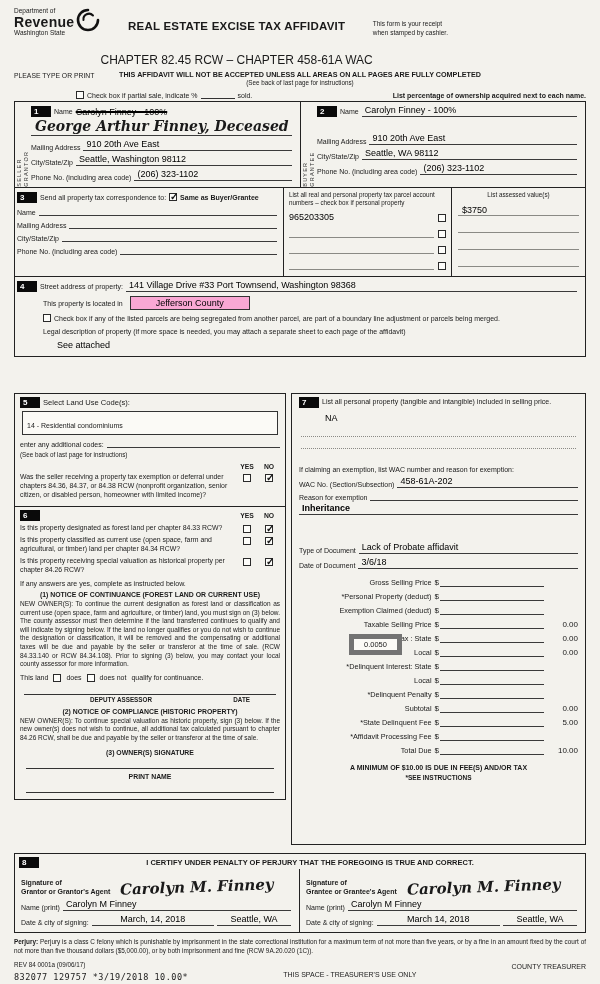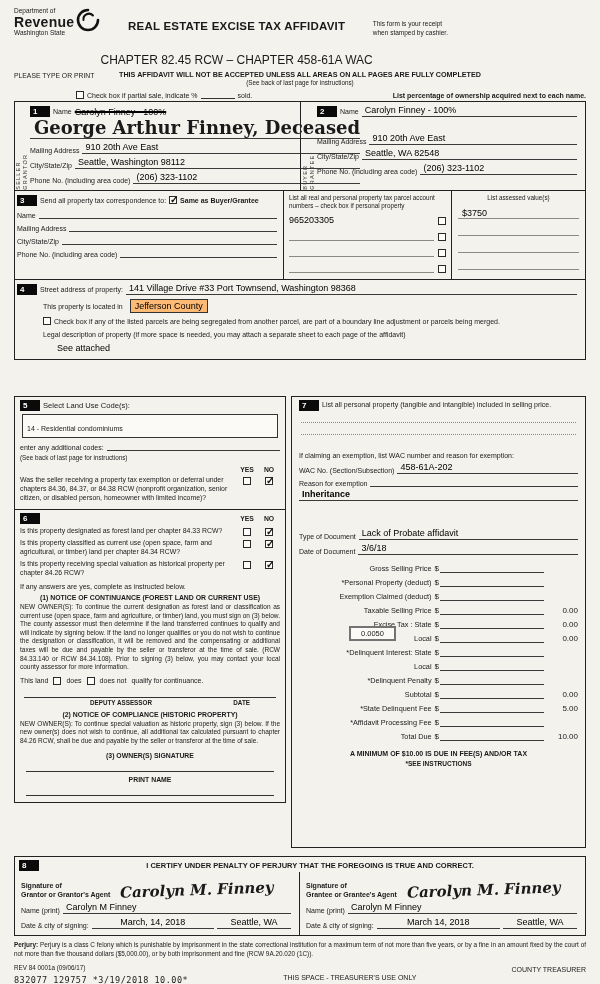--- a/index.html
+++ b/index.html
@@ -9,21 +9,21 @@
   .tiny{font-size:6.3px;line-height:1.25;}
   .tv{font-size:9px;color:#000;}
   .bold{font-weight:bold;}
   .center{text-align:center;}
   .frow{display:flex;align-items:flex-end;gap:3px;margin-top:4px;}
   .fill{flex:1;border-bottom:1px solid #3a3a3a;padding:0 3px;line-height:1.1;min-height:9px;}
   .checkbox{display:inline-block;width:8px;height:8px;border:1px solid #2a2a2a;background:#fdfdfa;position:relative;flex:none;}
   .checkbox.checked::after{content:"✓";position:absolute;left:0;top:-3px;font-size:10px;font-weight:bold;color:#111;}
   .badge{background:#0a0a0a;color:#fff;font-size:8px;font-weight:bold;width:20px;height:11px;line-height:11px;padding-left:3px;flex:none;display:inline-block;}
   .strike{text-decoration:line-through;text-decoration-thickness:2px;}
-  .hw{font-family:"DejaVu Serif",serif;font-weight:bold;font-size:18px;white-space:nowrap;}
+  .hw{font-family:"DejaVu Serif",serif;font-style:italic;font-weight:bold;font-size:14px;white-space:nowrap;}
   
   .hdr{display:flex;justify-content:flex-start;align-items:flex-start;}
   .logo{display:flex;gap:2px;}
   .logo-lines{line-height:1.05;}
   .l1{display:block;font-size:6.5px;}
   .l2{display:block;font-size:14px;font-weight:bold;letter-spacing:0.3px;}
   .l3{display:block;font-size:6.5px;}
   .title-wrap{text-align:center;margin-top:12px;}
   .form-title{font-size:11.5px;font-weight:bold;letter-spacing:0.2px;}
   .form-subtitle{font-size:12px;margin-top:21px;}
@@ -46,21 +46,21 @@
   .hand-line{border-bottom:1px solid #3a3a3a;padding-left:4px;}
   .gap13{height:13px;}
   .sec3{display:flex;border-top:1.2px solid #222;}
   .s3-left{width:47%;padding:2px 6px 6px 2px;}
   .s3-mid{width:29.5%;border-left:1.2px solid #222;padding:3px 5px 6px;}
   .s3-right{width:23.5%;border-left:1.2px solid #222;padding:3px 6px 6px;}
   .prow{display:flex;justify-content:space-between;align-items:flex-end;margin-top:6px;gap:4px;}
   .pfill{flex:1;border-bottom:1px solid #8a8a85;min-height:10px;}
   .arow{border-bottom:1px solid #8a8a85;margin-top:6px;min-height:11px;padding-left:4px;}
   .sec4{border-top:1.2px solid #222;padding:2px 8px 5px 2px;}
-  .county-box{border:1px solid #333;padding:1px 4px;margin-left:4px;background:#fdba74;}
+  .county-box{border:1px solid #333;padding:1px 25px;margin-left:4px;background:#f9a8d4;}
   .gapA{height:36px;}
   
   .blockB{display:flex;gap:5px;align-items:flex-start;}
   .colL{width:272px;}
   .sec5,.sec6{border:1.2px solid #222;padding:3px 5px 6px;}
   .sec6{border-top:none;}
   .s5title{font-size:7.6px;}
   .code-box{border:1px solid #333;margin:3px 2px 0;padding:2px 4px;background:#fbfaf6;}
   .codetext{font-size:7px;}
   .qhead{display:flex;justify-content:flex-end;margin-top:4px;}
@@ -78,21 +78,21 @@
   .assessor-labels{display:flex;justify-content:space-between;padding:1px 30px 0 70px;}
   .sig-blank{border-bottom:1px solid #333;height:11px;margin:2px 6px 0;}
   .colR{flex:1;border:1.2px solid #222;padding:3px 7px 6px;min-height:452px;}
   .dotline{border-bottom:1px dotted #8a8a85;height:12px;margin:0 2px;}
   .money{margin-top:4px;}
   .mrow{display:flex;align-items:flex-end;height:14px;position:relative;font-size:7.3px;}
   .mlabel{margin-left:auto;text-align:right;}
   .mdollar{margin:0 1px 0 3px;font-size:8px;}
   .mline{width:104px;border-bottom:1px solid #3a3a3a;height:10px;}
   .mval{width:34px;text-align:right;font-size:8px;}
-  .rate-box{position:absolute;left:50px;bottom:2px;border:2px solid #737373;padding:1px 10px;font-size:7.5px;background:#fbfaf6;}
+  .rate-box{position:absolute;left:50px;bottom:2px;border:5px solid #737373;padding:1px 10px;font-size:7.5px;background:#fbfaf6;}
   .minnote{font-size:7px;margin-top:9px;}
   .seeinstr{font-size:6.5px;margin-top:3px;}
   
   .sec8{border:1.2px solid #222;margin-top:8px;}
   .cert-row{display:flex;align-items:center;padding:3px 4px 1px;}
   .cert{flex:1;text-align:center;font-size:7.5px;font-weight:bold;}
   .sgrid{display:flex;}
   .scol{width:50%;padding:2px 8px 6px 6px;}
   .scol.first{border-right:1.2px solid #222;}
   .stop{display:flex;align-items:flex-end;min-height:25px;}
@@ -192,21 +192,21 @@
             <span class="lbl">Name</span>
             <span class="fill tv">Carolyn Finney - 100%</span>
           </div>
           <div class="gap13"></div>
           <div class="frow">
               <span class="lbl">Mailing Address</span>
               <span class="fill tv">910 20th Ave East</span>
             </div>
           <div class="frow">
               <span class="lbl">City/State/Zip</span>
-              <span class="fill tv">Seattle, WA 82548</span>
+              <span class="fill tv">Seattle, WA 98112</span>
             </div>
           <div class="frow">
               <span class="lbl">Phone No. (including area code)</span>
               <span class="fill tv">(206) 323-1102</span>
             </div>
         </div>
       </div>
     </div>
 
     <div class="sec3">
@@ -377,20 +377,21 @@
         <div class="ntitle bold center">PRINT NAME</div>
         <div class="sig-blank"></div>
       </div>
     </div>
 
     <div class="colR">
       <div class="frow" style="margin-top:0;align-items:flex-start;">
         <span class="badge">7</span>
         <span class="lbl" style="flex:1;line-height:1.4;">List all personal property (tangible and intangible) included in selling price.</span>
       </div>
+      <div class="tv" style="margin:5px 0 2px 26px;">NA</div>
       <div class="dotline"></div>
       <div class="dotline"></div>
       <div class="lbl" style="margin-top:17px;">If claiming an exemption, list WAC number and reason for exemption:</div>
       <div class="frow">
           <span class="lbl">WAC No. (Section/Subsection)</span>
           <span class="fill tv">458-61A-202</span>
         </div>
       <div class="frow">
           <span class="lbl">Reason for exemption</span>
           <span class="fill"></span>

